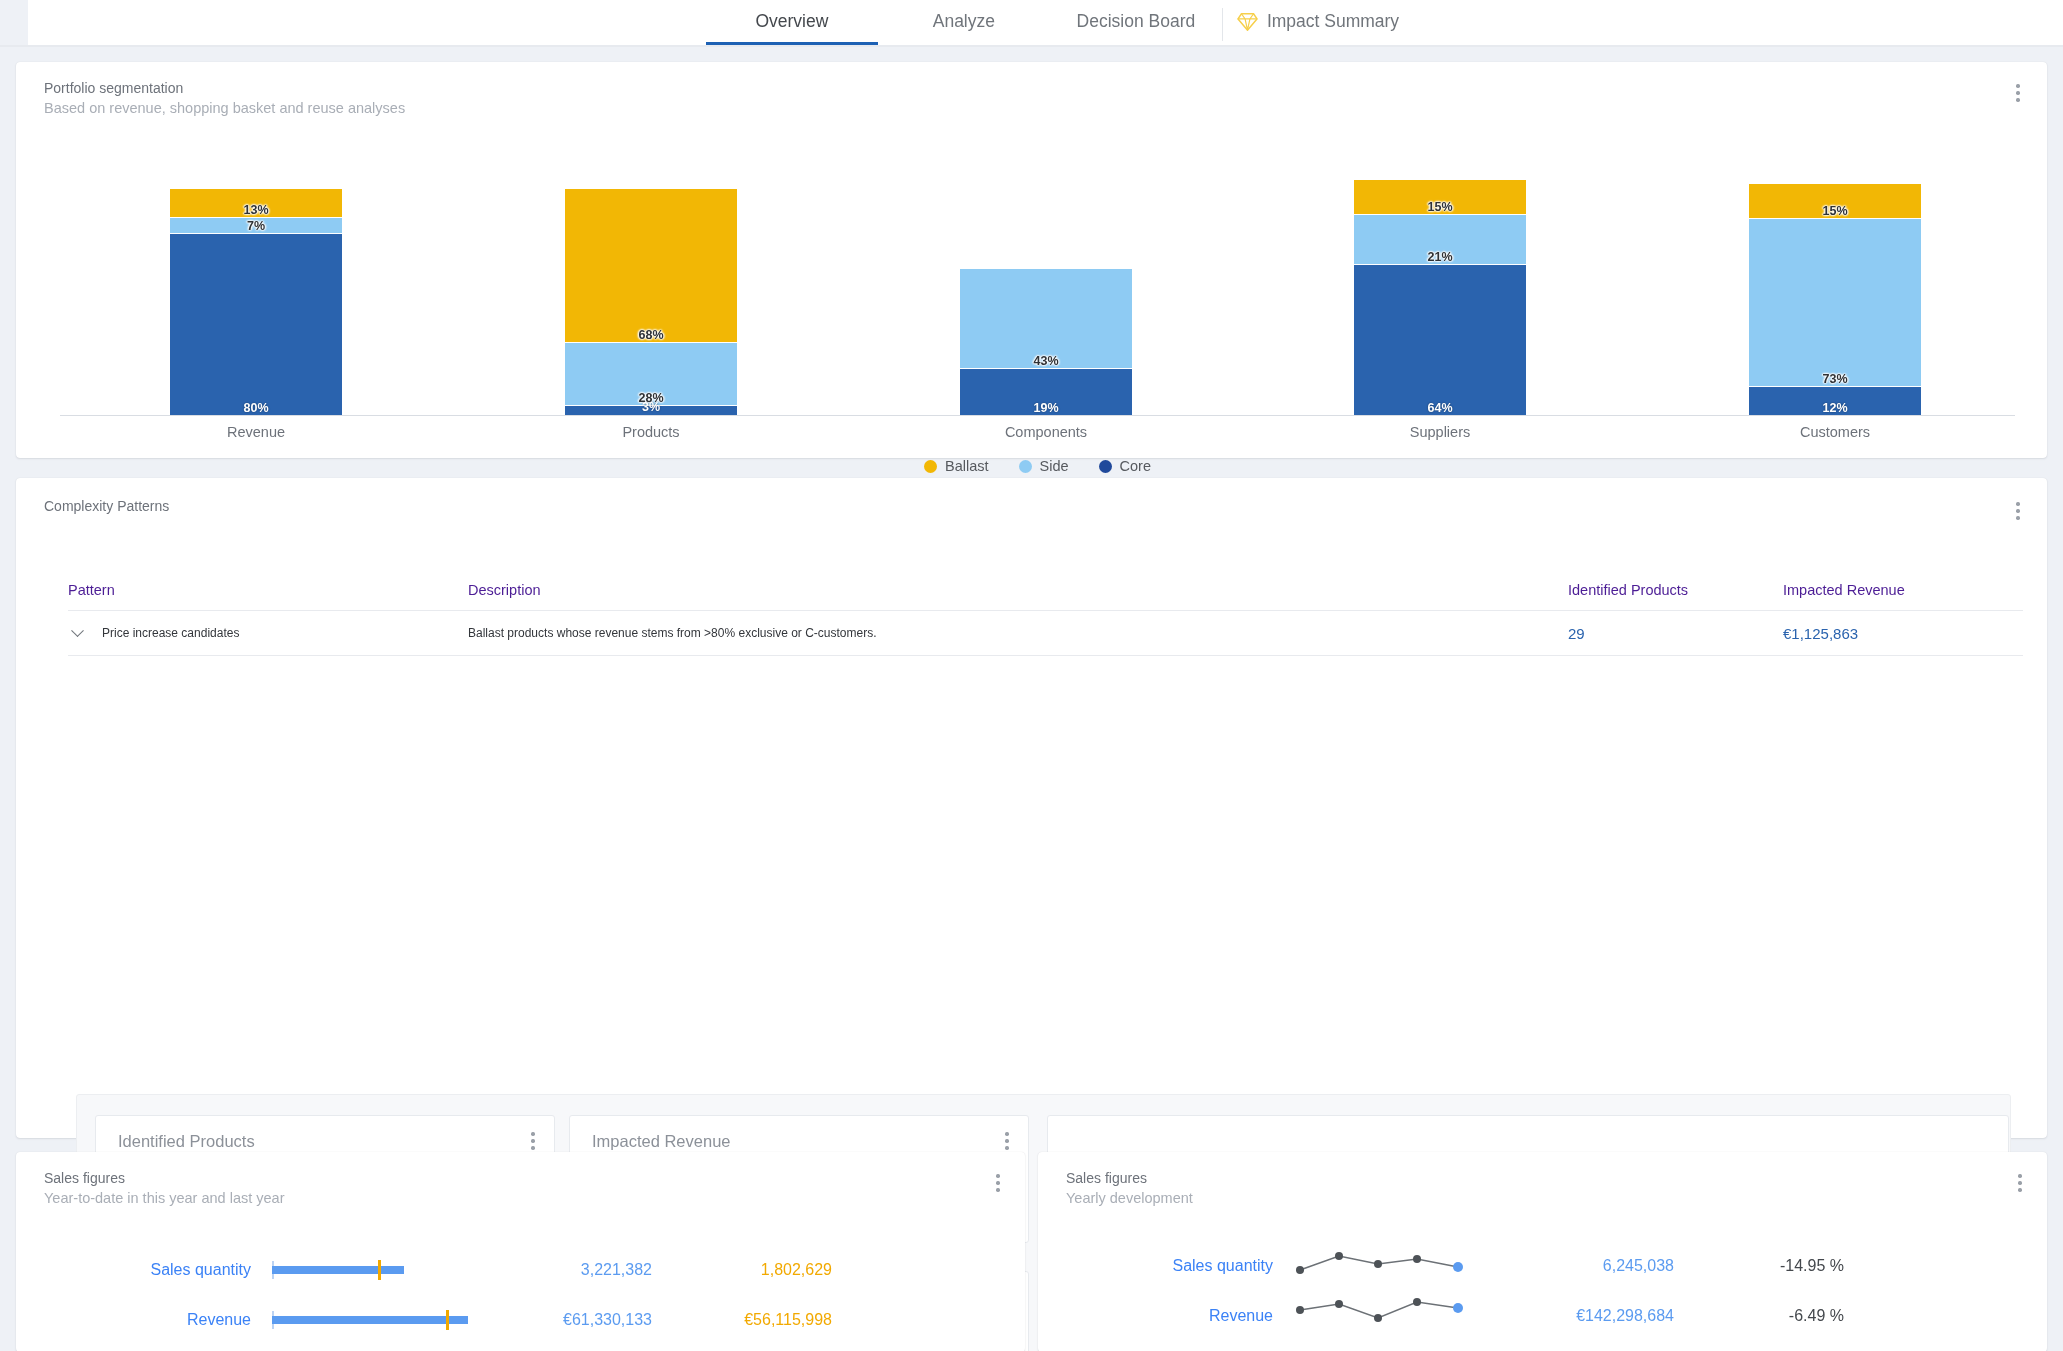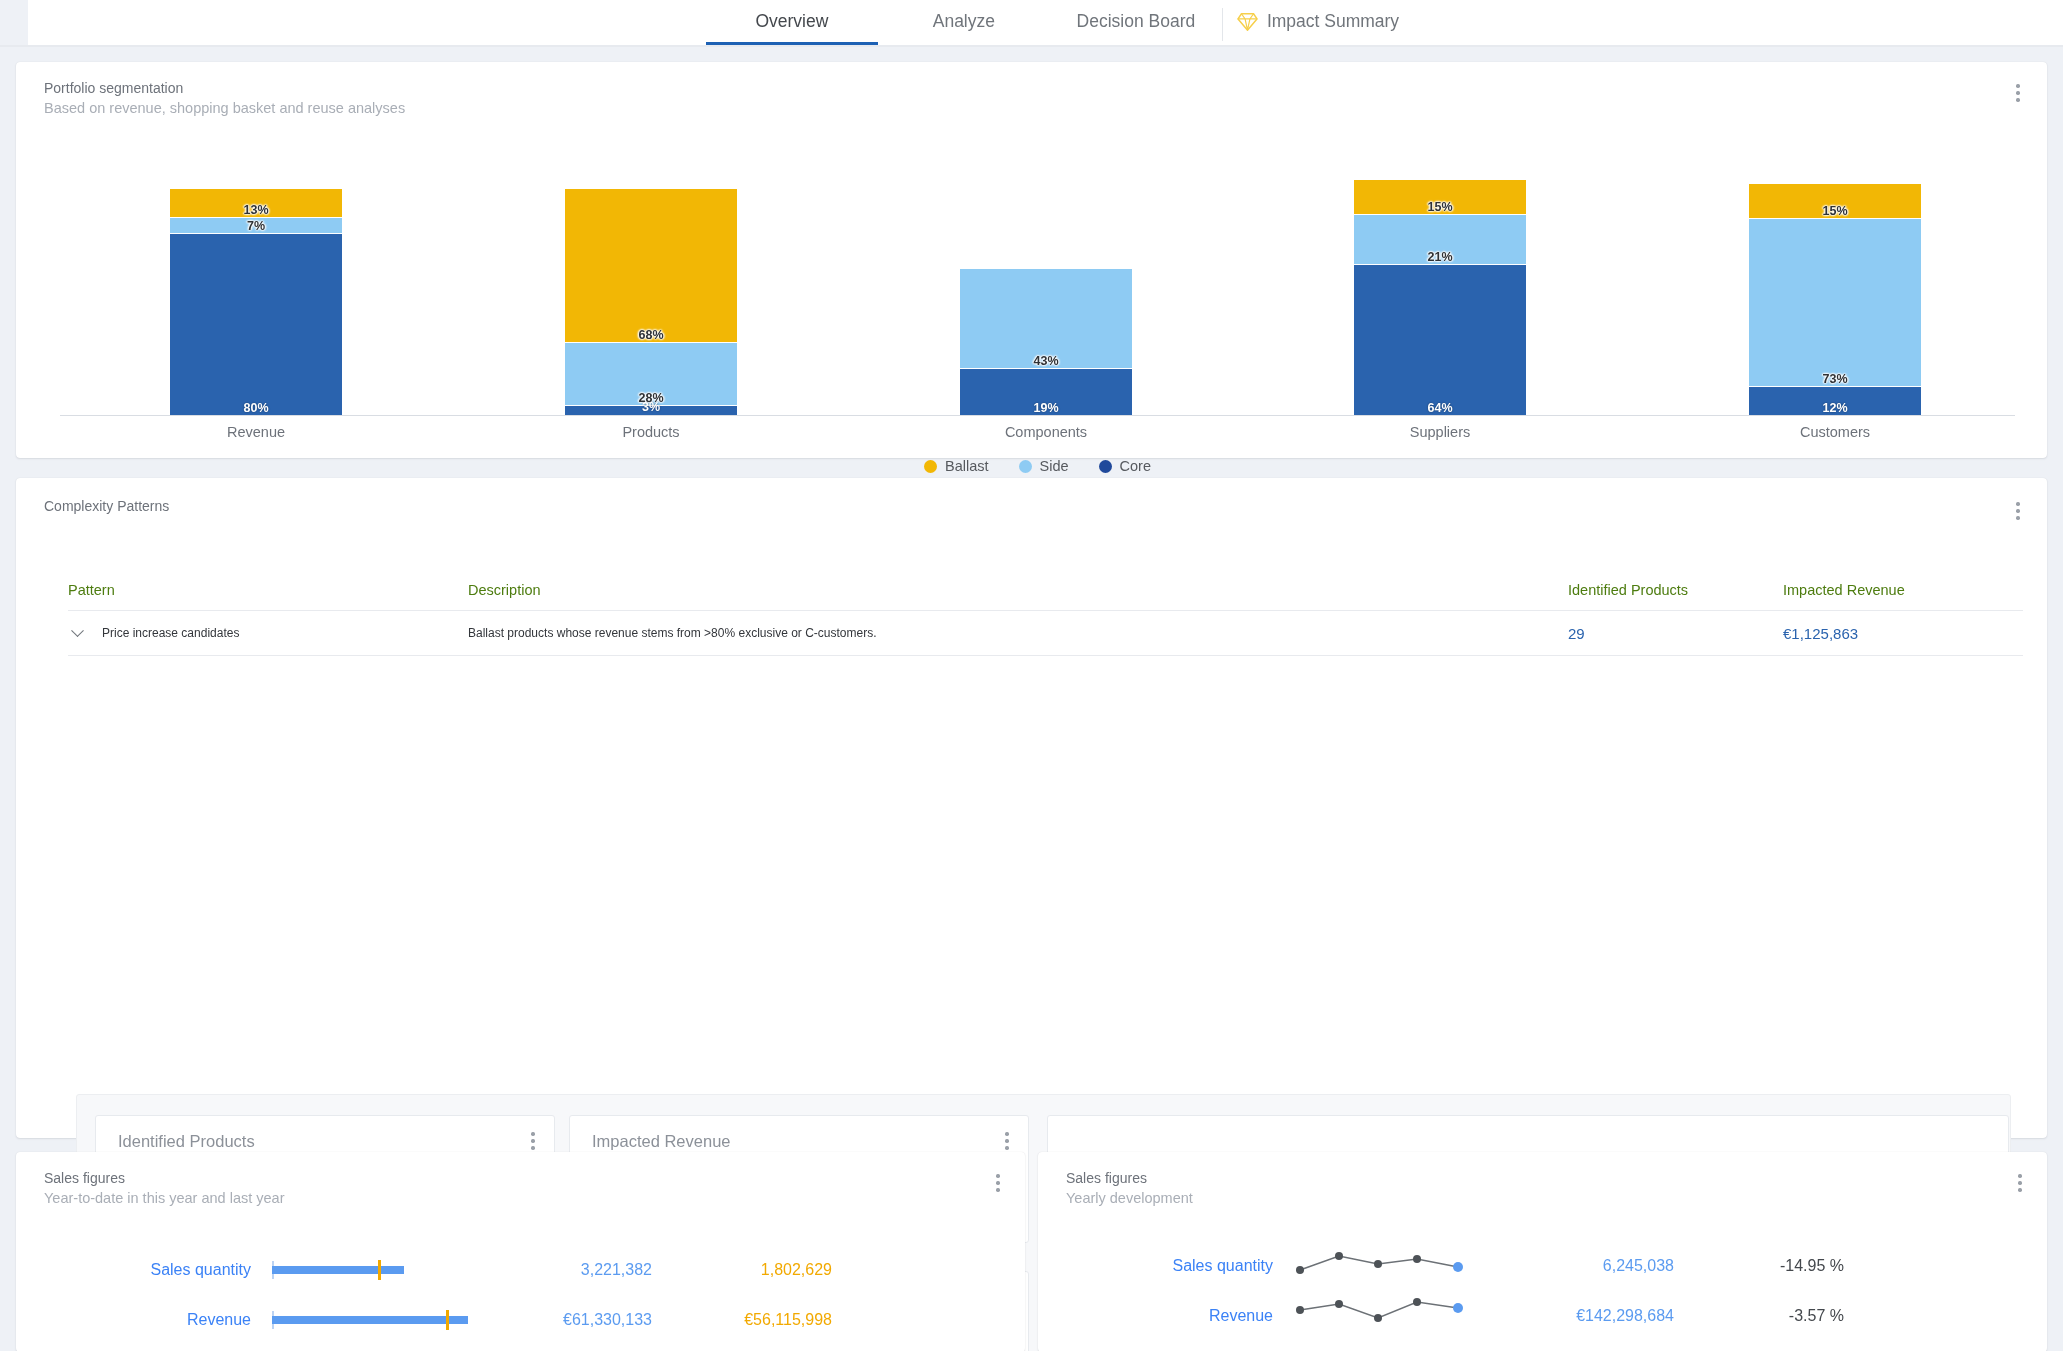--- a/index.html
+++ b/index.html
@@ -175,21 +175,21 @@
     left: 52px; top: 92px;
     width: 1955px;
   }
   .cp-head, .cp-row { display: flex; align-items: center; }
   .cp-head { height: 40px; }
   .cp-row  { height: 44px; border-top: 1px solid #e8eaee; border-bottom: 1px solid #e8eaee; }
   .c-pattern { width: 400px; display:flex; align-items:center; gap: 16px;}
   .c-desc    { width: 1100px; }
   .c-ip      { width: 215px; }
   .c-ir      { width: 240px; }
-  .cp-head div { font-size: 14.5px; color: #4d7c0f; }
+  .cp-head div { font-size: 14.5px; color: #4c1d95; }
   .cp-row .txt { font-size: 12px; color: #33363b; }
   .cp-row .num { font-size: 15px; color: #2a63ae; cursor: pointer; }
   .chev {
     width: 18px; height: 18px; cursor: pointer; flex: none;
     display:flex; align-items:center; justify-content:center;
   }
   .chev::before {
     content:"";
     width: 8px; height: 8px;
     border-right: 1.6px solid #70757b;
@@ -559,17 +559,17 @@
         <svg width="170" height="34" viewBox="0 0 170 34">
           <polyline points="6,14 45,8 84,22 123,6 164,12" fill="none" stroke="#6c7176" stroke-width="1.6"></polyline>
           <circle cx="6" cy="14" r="4" fill="#4d5257"></circle>
           <circle cx="45" cy="8" r="4" fill="#4d5257"></circle>
           <circle cx="84" cy="22" r="4" fill="#4d5257"></circle>
           <circle cx="123" cy="6" r="4" fill="#4d5257"></circle>
           <circle cx="164" cy="12" r="5" fill="#5b9bf0"></circle>
         </svg>
       </div>
       <div class="sf-v1">€142,298,684</div>
-      <div class="sf-v3">-3.57 %</div>
+      <div class="sf-v3">-6.49 %</div>
     </div>
   </div>
 
 </div>
 
 </body></html>

